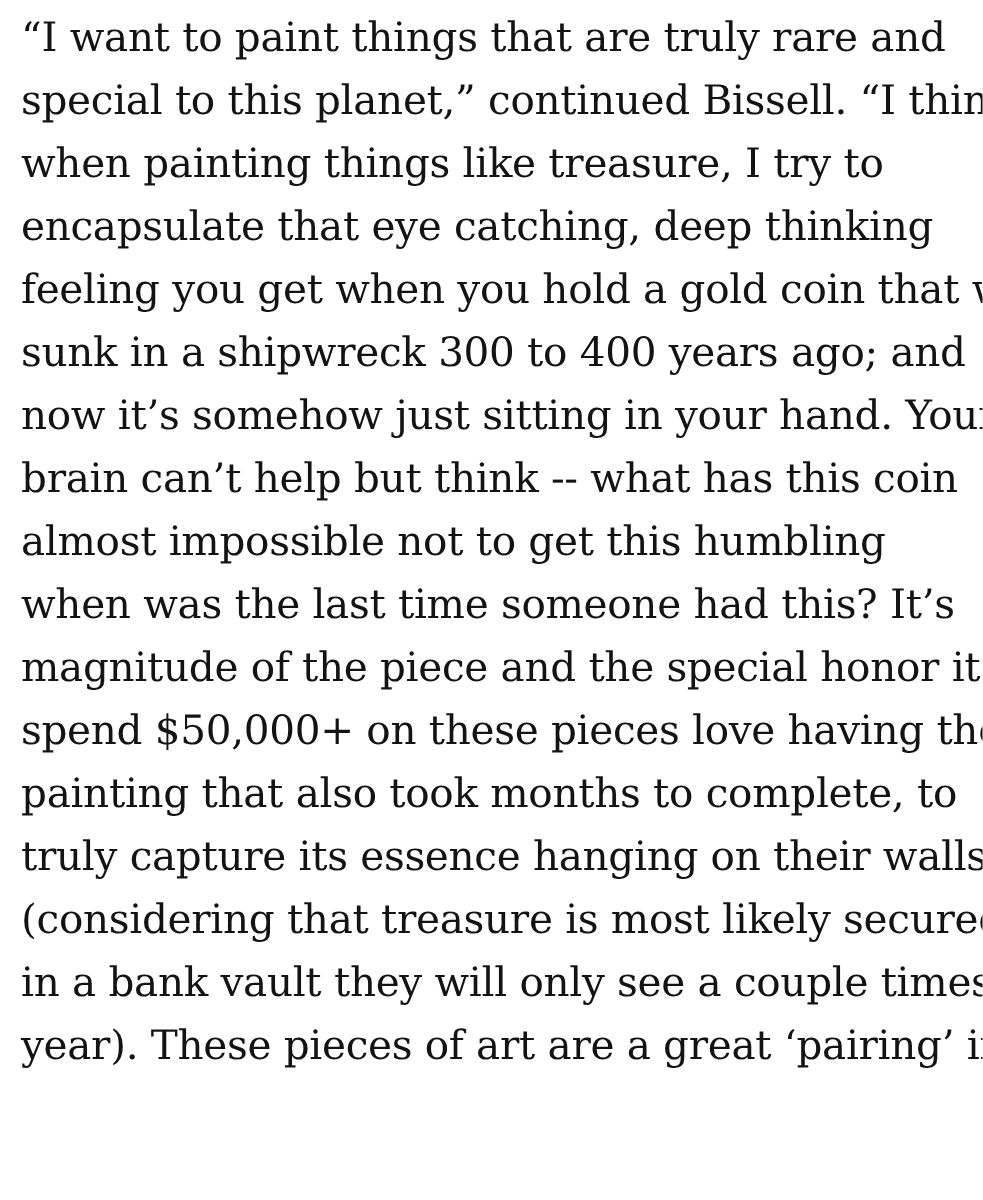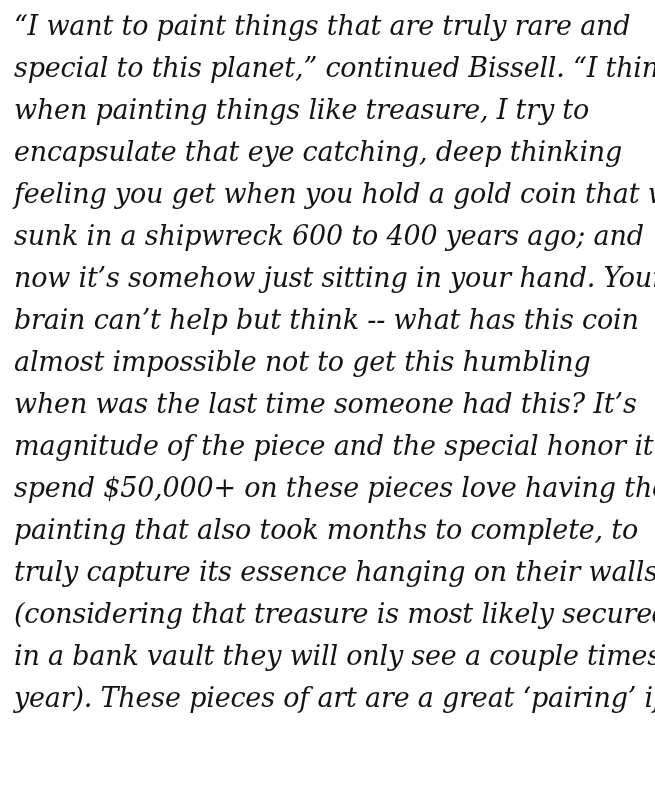--- a/index.html
+++ b/index.html
@@ -21,33 +21,32 @@
     font-size: 27px;
     color: #131313;
     background: #ffffff;
   }
   .text-line {
     display: block;
     height: 42px;
     line-height: 42px;
     white-space: nowrap;
     letter-spacing: -0.2px;
-    font-style: italic;
   }
 </style>
 </head>
 <body>
 
 <div class="article">
   <span class="text-line">“I want to paint things that are truly rare and</span>
   <span class="text-line">special to this planet,” continued Bissell. “I think</span>
   <span class="text-line">when painting things like treasure, I try to</span>
   <span class="text-line">encapsulate that eye catching, deep thinking</span>
   <span class="text-line">feeling you get when you hold a gold coin that was</span>
-  <span class="text-line">sunk in a shipwreck 600 to 400 years ago; and</span>
+  <span class="text-line">sunk in a shipwreck 300 to 400 years ago; and</span>
   <span class="text-line">now it’s somehow just sitting in your hand. Your</span>
   <span class="text-line">brain can’t help but think -- what has this coin</span>
   <span class="text-line">almost impossible not to get this humbling</span>
   <span class="text-line">when was the last time someone had this? It’s</span>
   <span class="text-line">magnitude of the piece and the special honor it is</span>
   <span class="text-line">spend $50,000+ on these pieces love having the</span>
   <span class="text-line">painting that also took months to complete, to</span>
   <span class="text-line">truly capture its essence hanging on their walls</span>
   <span class="text-line">(considering that treasure is most likely secured</span>
   <span class="text-line">in a bank vault they will only see a couple times a</span>

